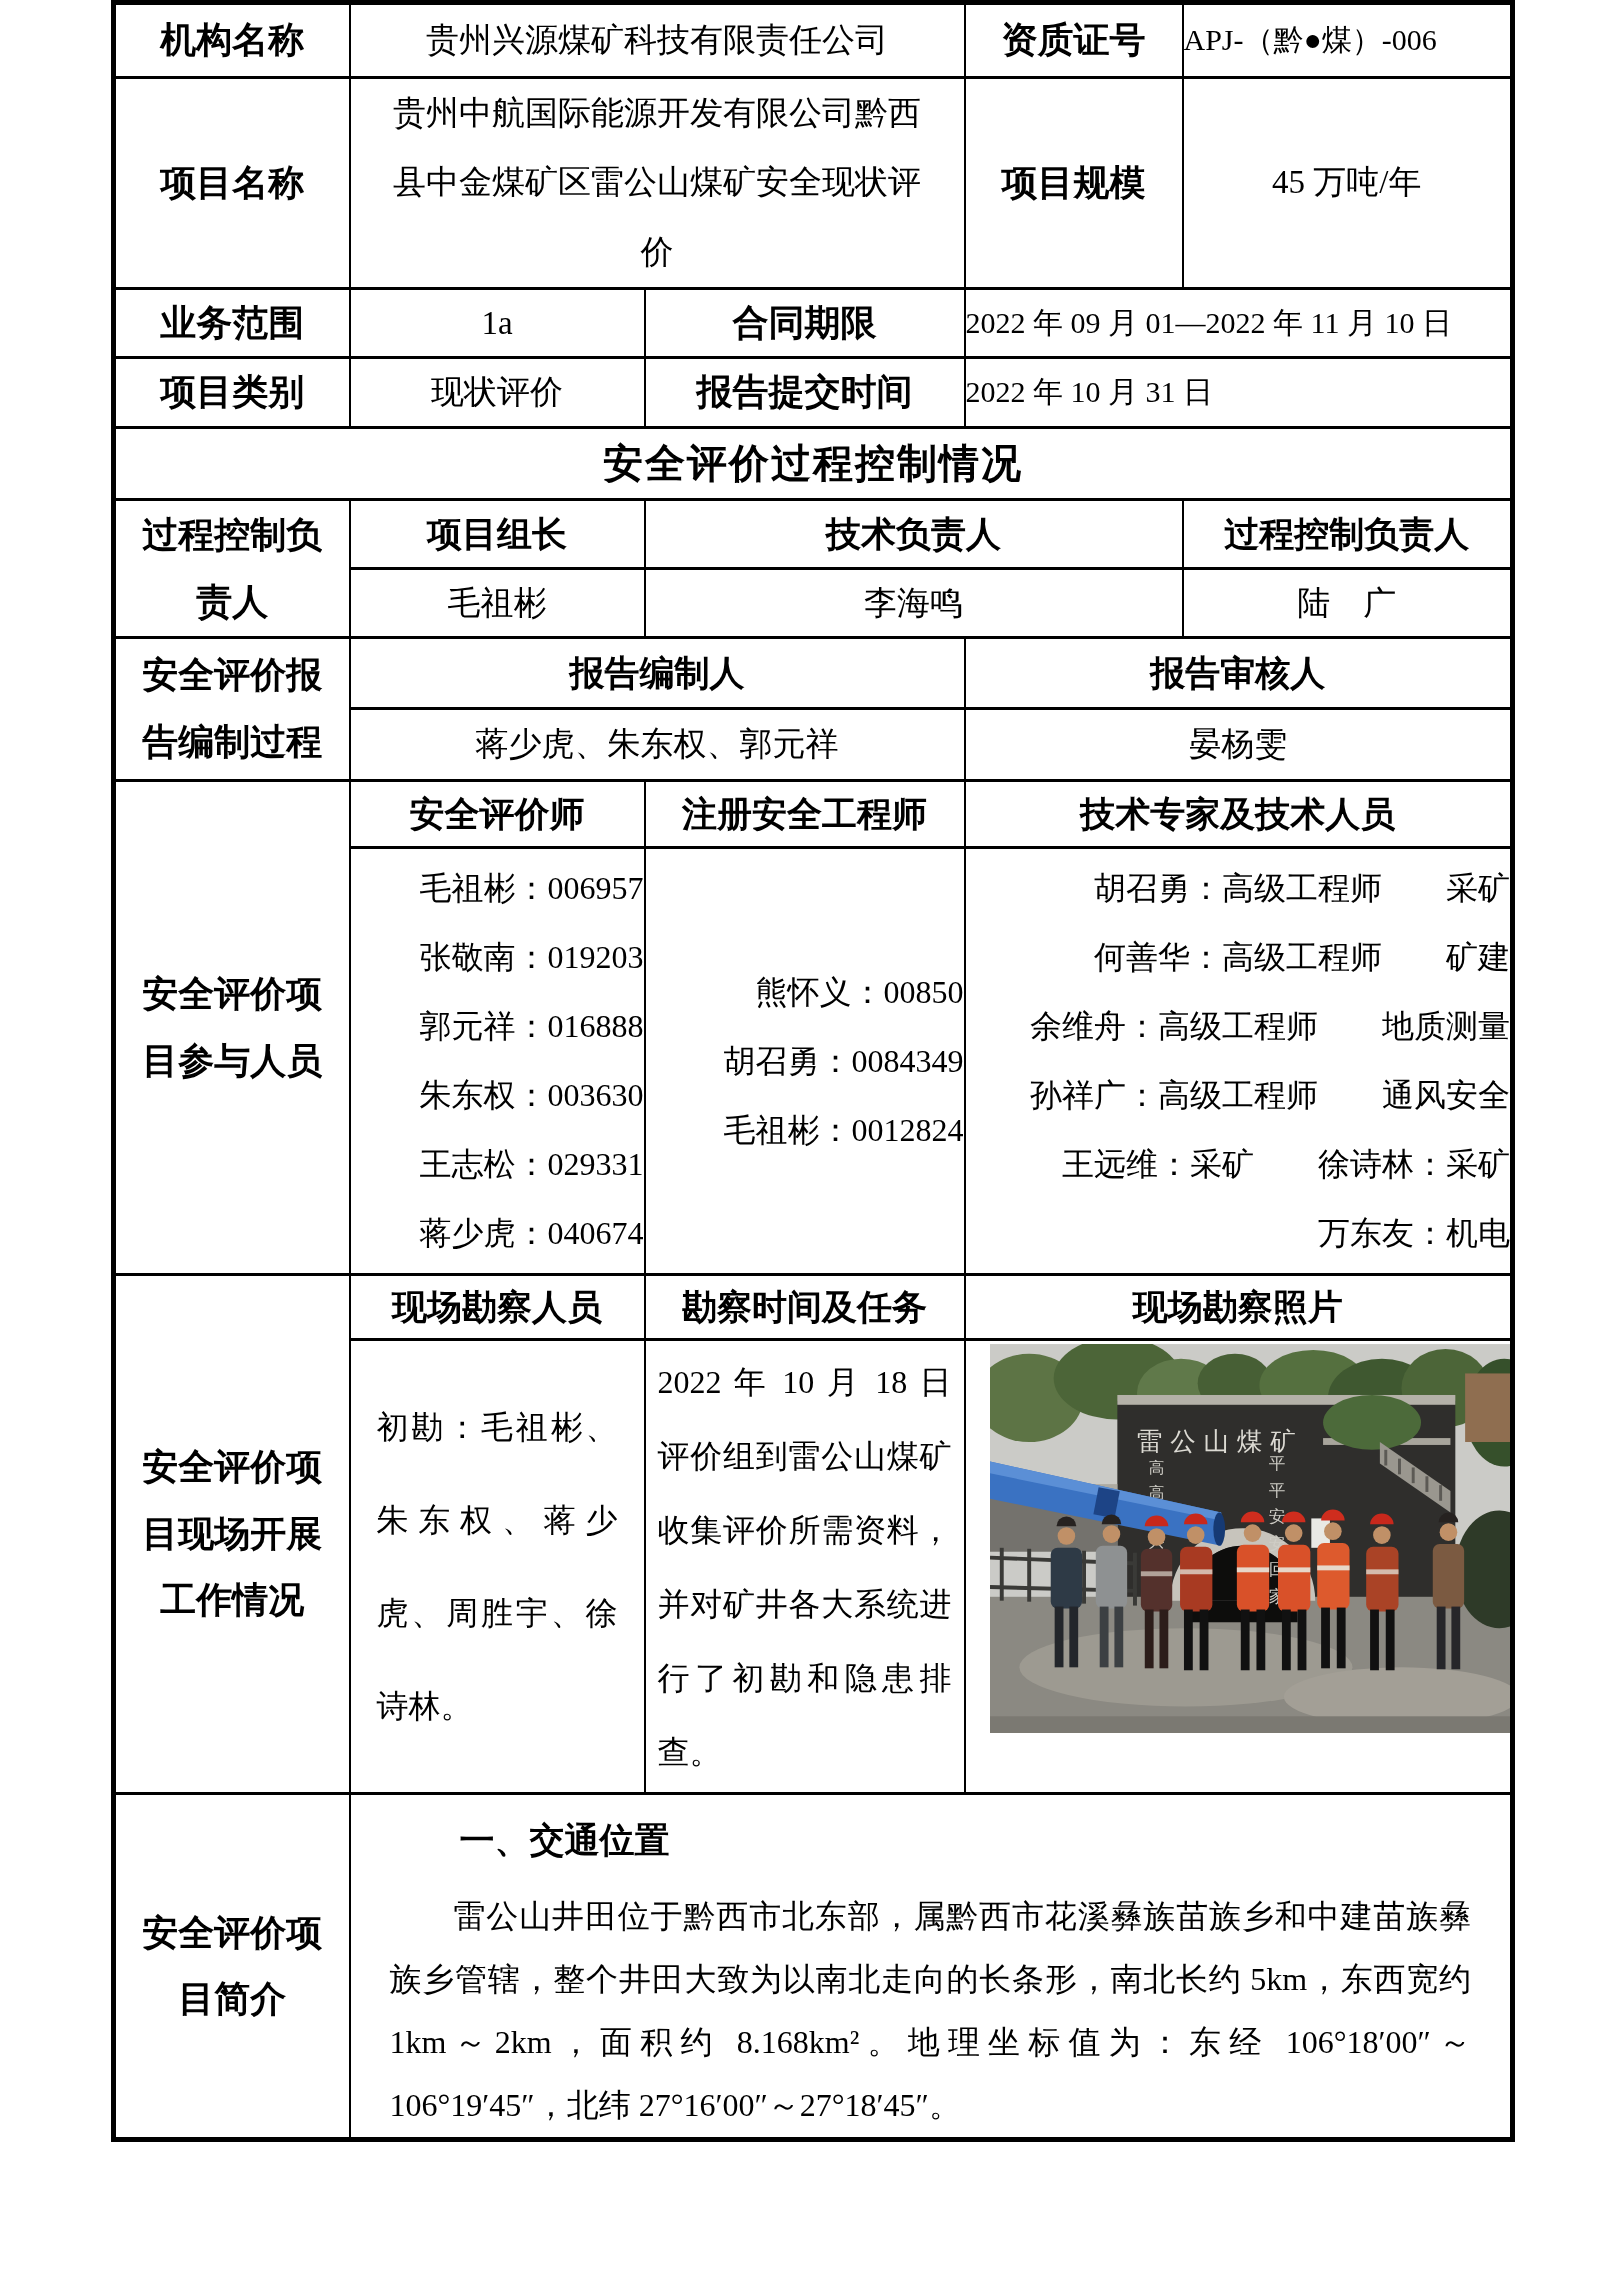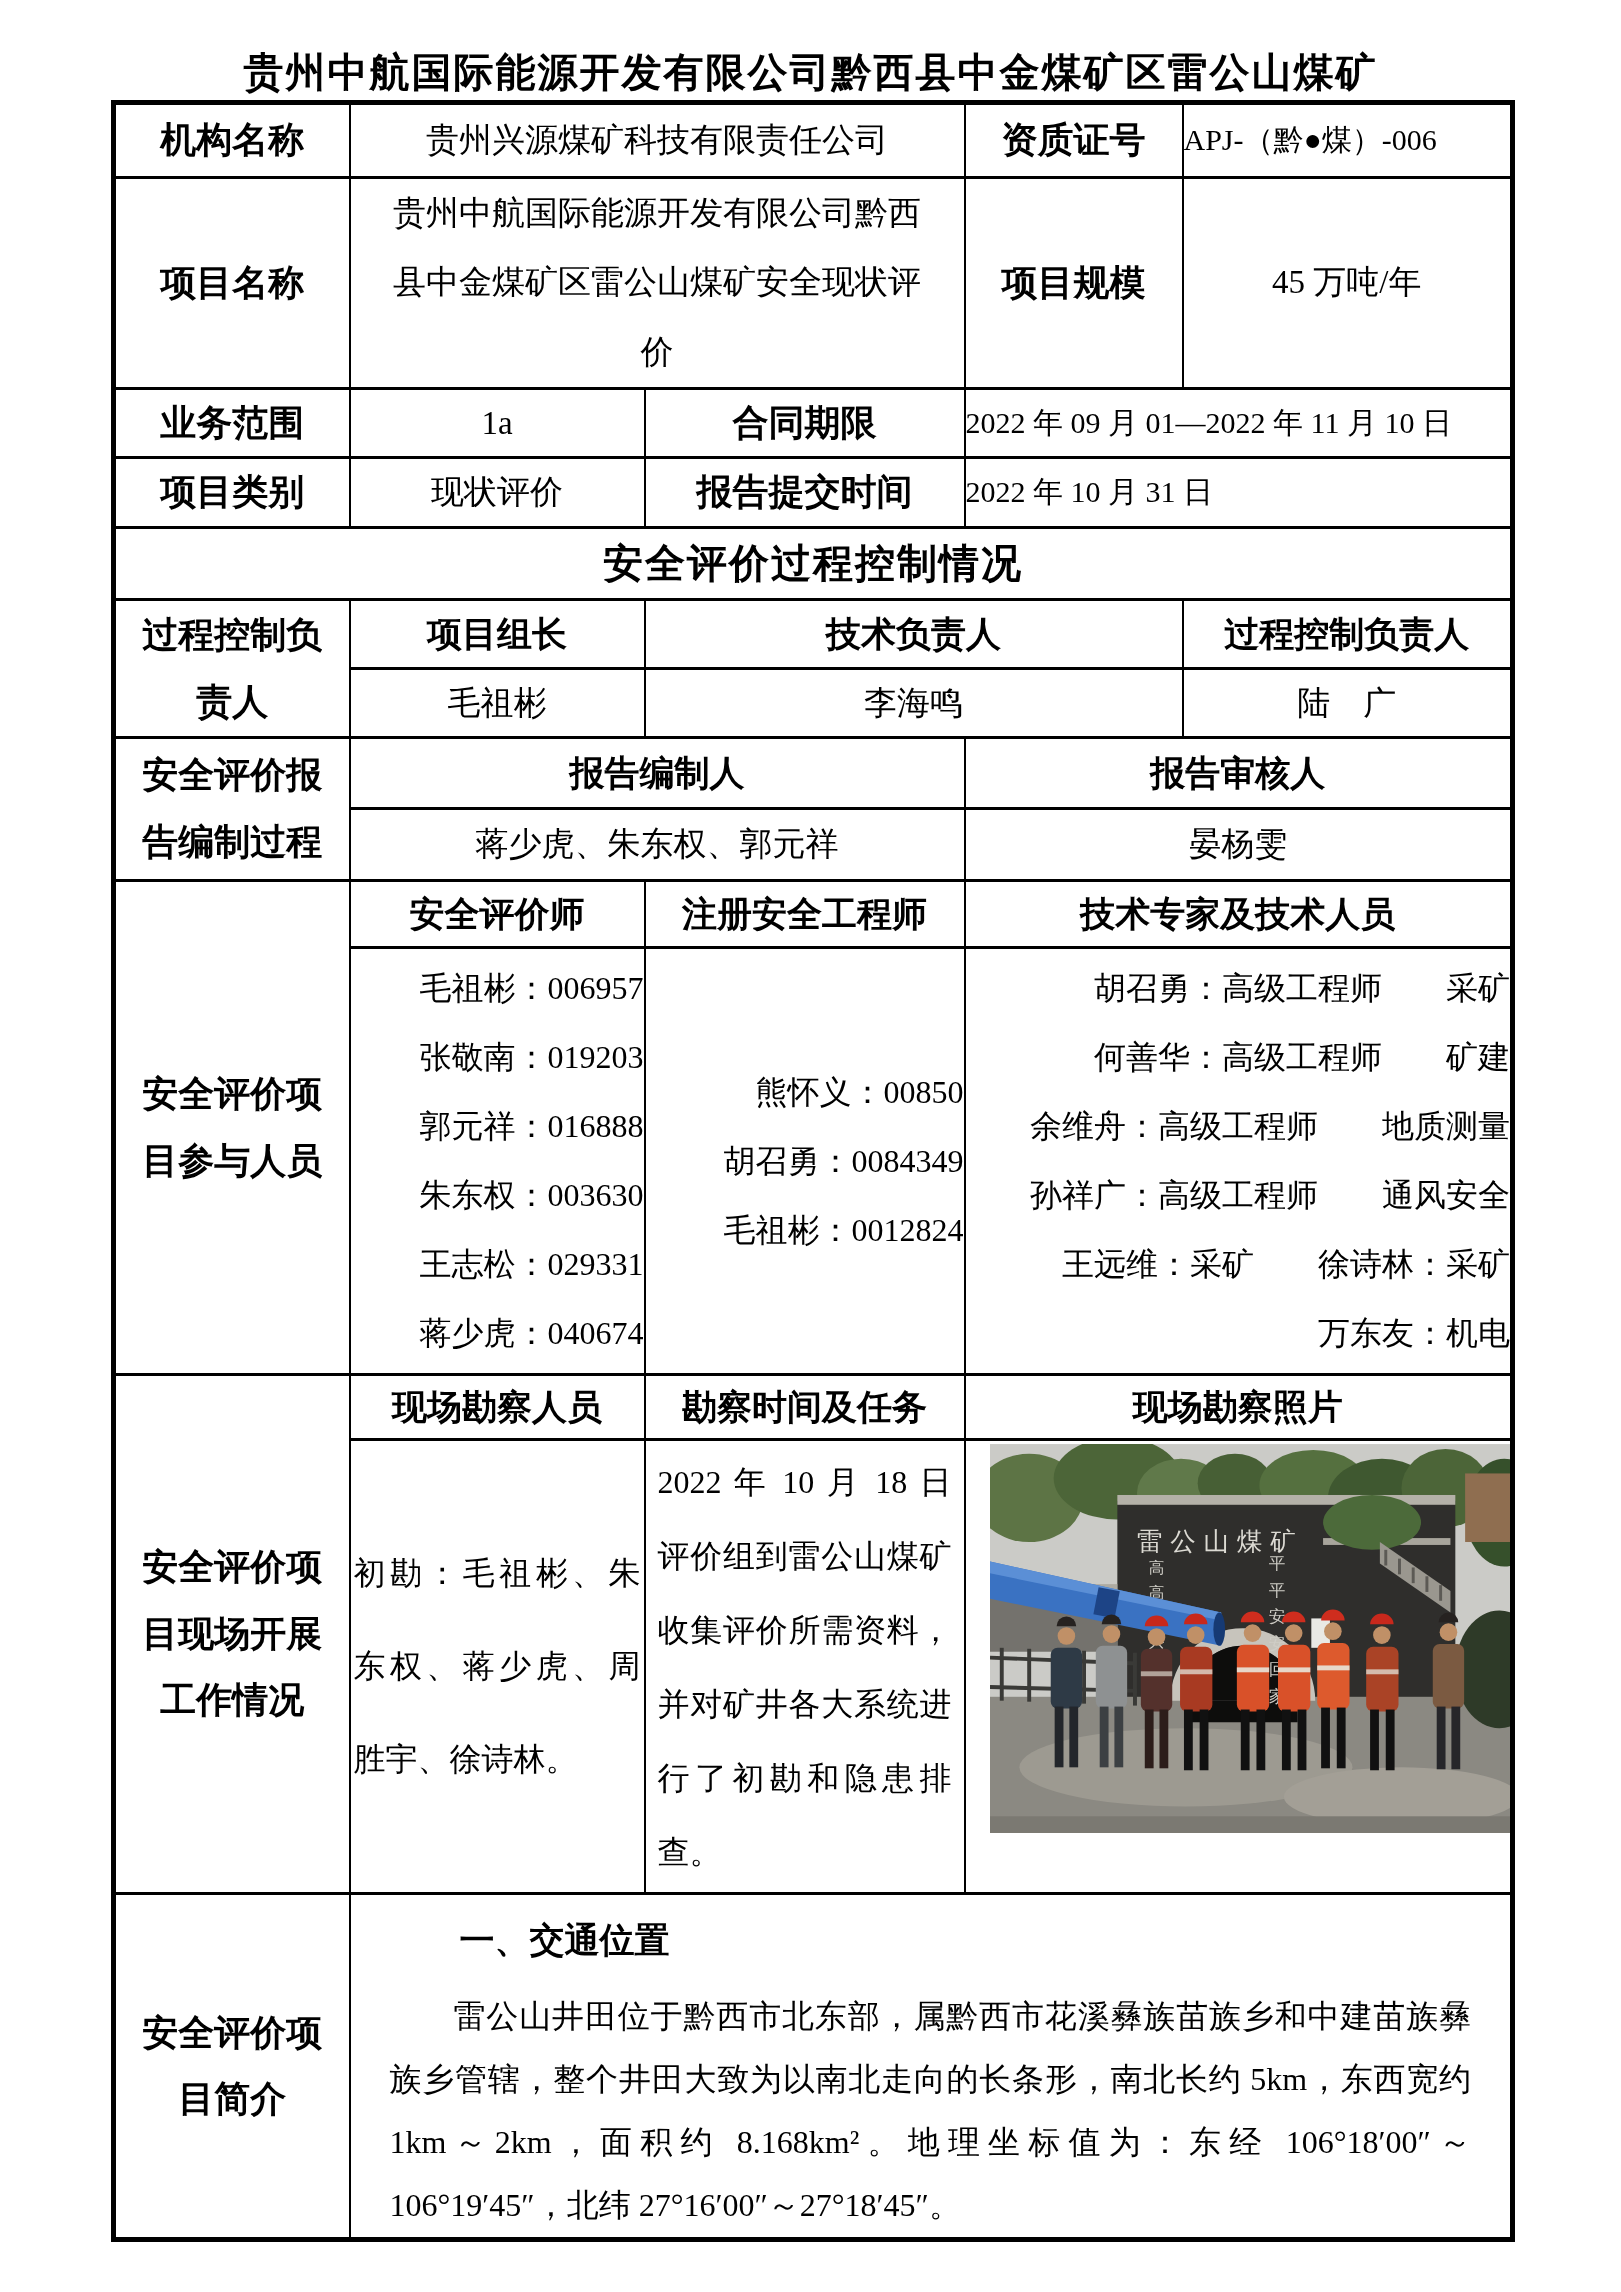--- a/index.html
+++ b/index.html
@@ -42,21 +42,21 @@
   .val{font-size:33px;text-align:center;}
   .date{font-size:30px;}
   .sechead{
     font-family:"Liberation Sans","DejaVu Sans",sans-serif;
     font-weight:bold;font-size:40px;text-align:center;letter-spacing:2px;
   }
   .list{font-size:32px;text-align:right;padding-left:13.7px;}
   .list .li{line-height:69px;white-space:nowrap;}
   .survey{
     font-size:32px;line-height:93px;text-align:justify;
-    padding:0 3px;
+    padding:0 26px;
   }
   .schedule{
     font-size:32px;line-height:74px;text-align:justify;
     padding:0 12px;
   }
   .photo-cell{vertical-align:top;}
   .photo-wrap{position:relative;width:529px;height:389px;margin:2.9px auto 0 auto;padding-left:24px;}
   .photo-wrap svg{display:block;width:529px;height:389px;}
   .intro-cell{vertical-align:top;padding:13.7px 39px 0 39px;}
   .intro-heading{
@@ -71,21 +71,20 @@
   tr.r1{height:75px;}  tr.r2{height:139px;} tr.r3{height:68px;}
   tr.r4{height:69px;}  tr.r5{height:72px;}  tr.r6{height:69px;}
   tr.r7{height:69px;}  tr.r8{height:71px;}  tr.r9{height:72px;}
   tr.r10{height:67px;} tr.r11{height:427px;}tr.r12{height:65px;}
   tr.r13{height:454px;}tr.r14{height:321px;}
 </style>
 </head>
 <body>
 
 <div class="titles">
-  <div class="title1">贵州中航国际能源开发有限公司黔西县中金煤矿区雷公山煤矿</div>
 </div>
 
 <table class="info">
   <colgroup>
     <col style="width:236px">
       <col style="width:295px">
       <col style="width:320px">
     <col style="width:218px">
       <col style="width:330px">
   </colgroup>

